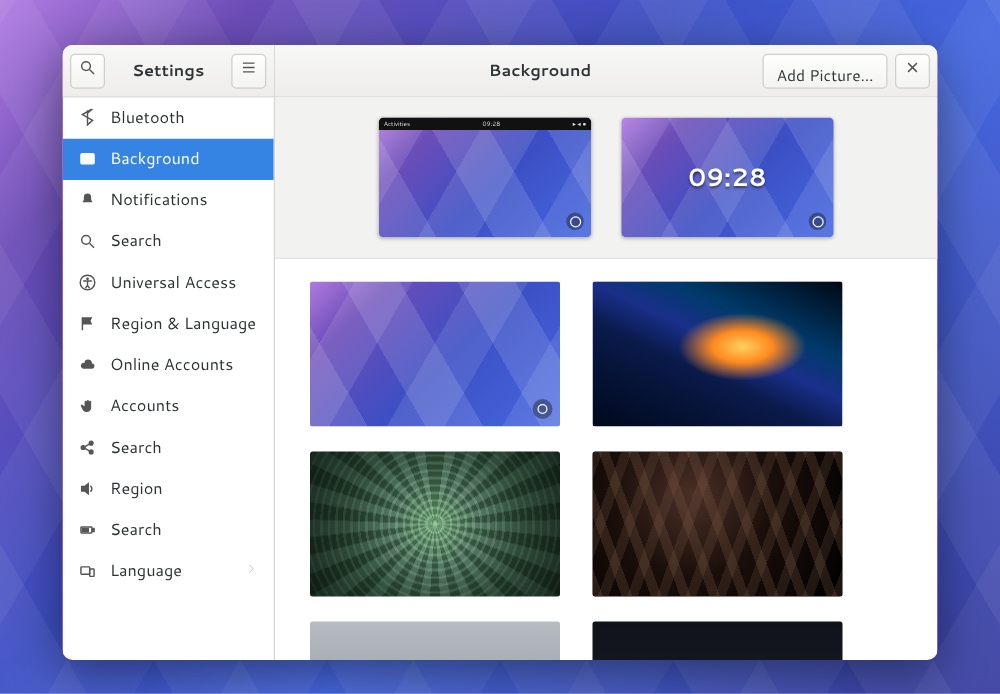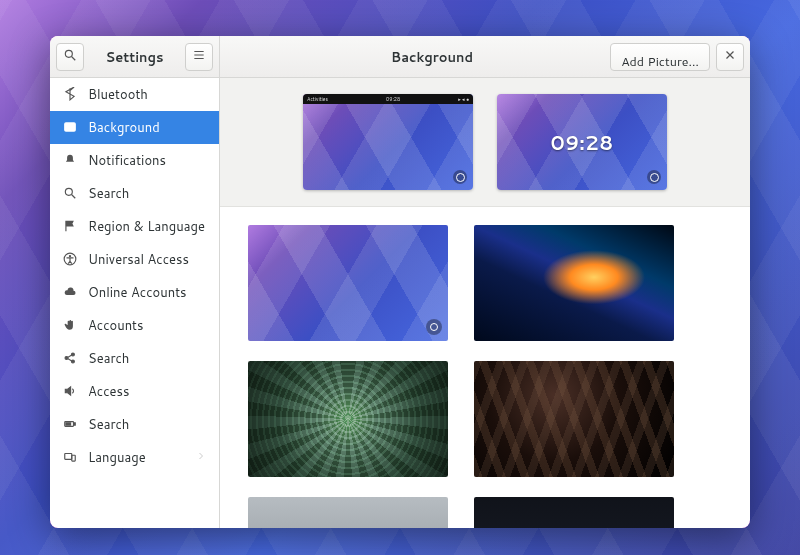--- a/index.html
+++ b/index.html
@@ -157,34 +157,34 @@
             <svg viewBox="0 0 24 24">
               <circle cx="10" cy="10" r="6"></circle>
               <line x1="15" y1="15" x2="21" y2="21"></line>
             </svg>
           </span>
         <span>Search</span>
       </div>
       <div class="sbitem">
         <span class="icon i-fill">
             <svg viewBox="0 0 24 24">
-              <path d="M5 3v18M5 4h12l-2 4 2 4H5" fill="#555" stroke="#555"></path>
-            </svg>
-          </span>
-        <span>Region &amp; Language</span>
-      </div>
-      <div class="sbitem">
-        <span class="icon i-fill">
-            <svg viewBox="0 0 24 24">
               <circle cx="12" cy="12" r="10" fill="none" stroke="#555"></circle>
               <circle cx="12" cy="7" r="2" fill="#555"></circle>
               <path d="M6 10h12M12 10v6m-3 4 3-4 3 4" stroke="#555" fill="none"></path>
             </svg>
           </span>
         <span>Universal Access</span>
+      </div>
+      <div class="sbitem">
+        <span class="icon i-fill">
+            <svg viewBox="0 0 24 24">
+              <path d="M5 3v18M5 4h12l-2 4 2 4H5" fill="#555" stroke="#555"></path>
+            </svg>
+          </span>
+        <span>Region &amp; Language</span>
       </div>
       <div class="sbitem">
         <span class="icon i-fill">
             <svg viewBox="0 0 24 24">
               <path d="M7 17a4 4 0 1 1 .8-7.9A5 5 0 0 1 18 10a3.5 3.5 0 0 1 0 7H7z" fill="#555"></path>
             </svg>
           </span>
         <span>Online Accounts</span>
       </div>
       <div class="sbitem">
@@ -207,21 +207,21 @@
           </span>
         <span>Search</span>
       </div>
       <div class="sbitem">
         <span class="icon">
             <svg viewBox="0 0 24 24">
               <path d="M4 9v6h4l5 4V5L8 9H4z" fill="#555"></path>
               <path d="M16 8a5 5 0 0 1 0 8" stroke="#555" fill="none"></path>
             </svg>
           </span>
-        <span>Access</span>
+        <span>Region</span>
       </div>
       <div class="sbitem">
         <span class="icon">
             <svg viewBox="0 0 24 24">
               <rect x="3" y="8" width="15" height="8" rx="1" fill="none" stroke="#555"></rect>
               <rect x="19" y="10" width="2" height="4" fill="#555"></rect>
               <rect x="5" y="10" width="8" height="4" fill="#555"></rect>
             </svg>
           </span>
         <span>Search</span>

